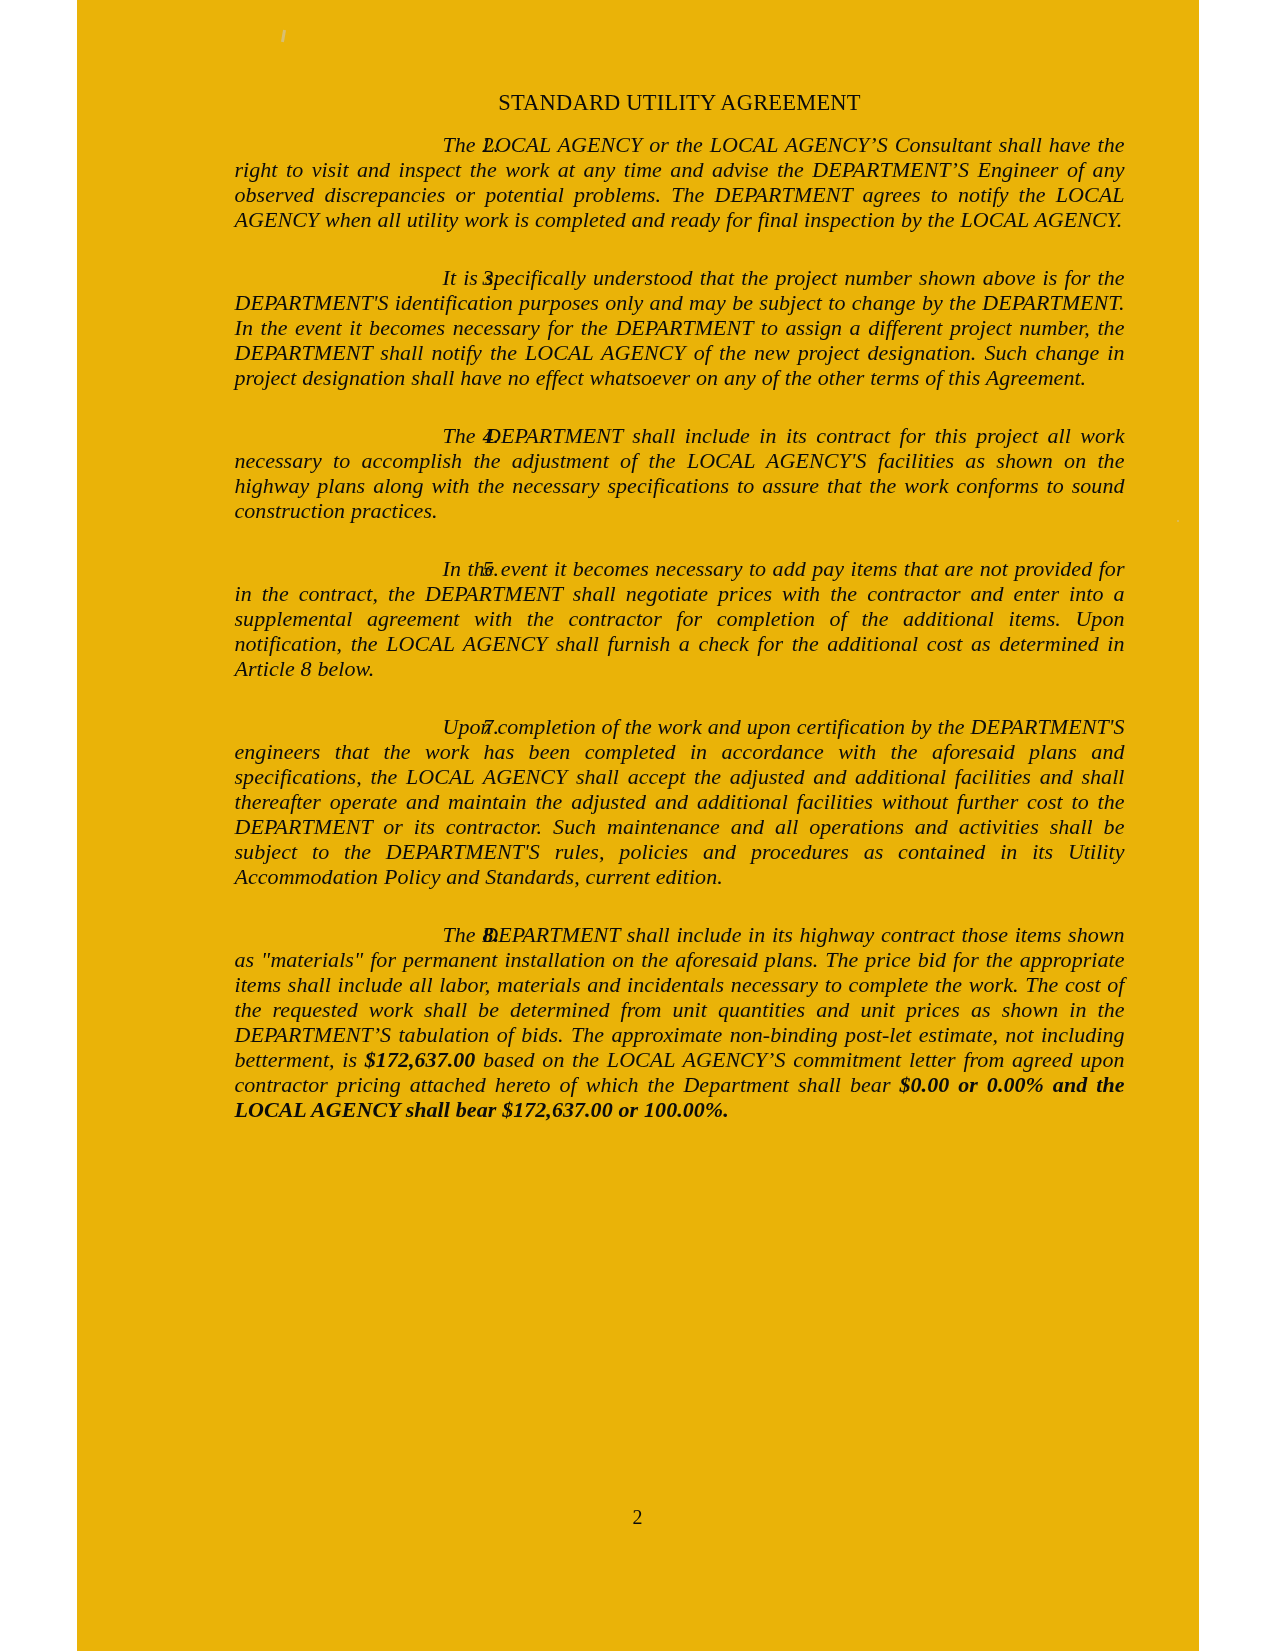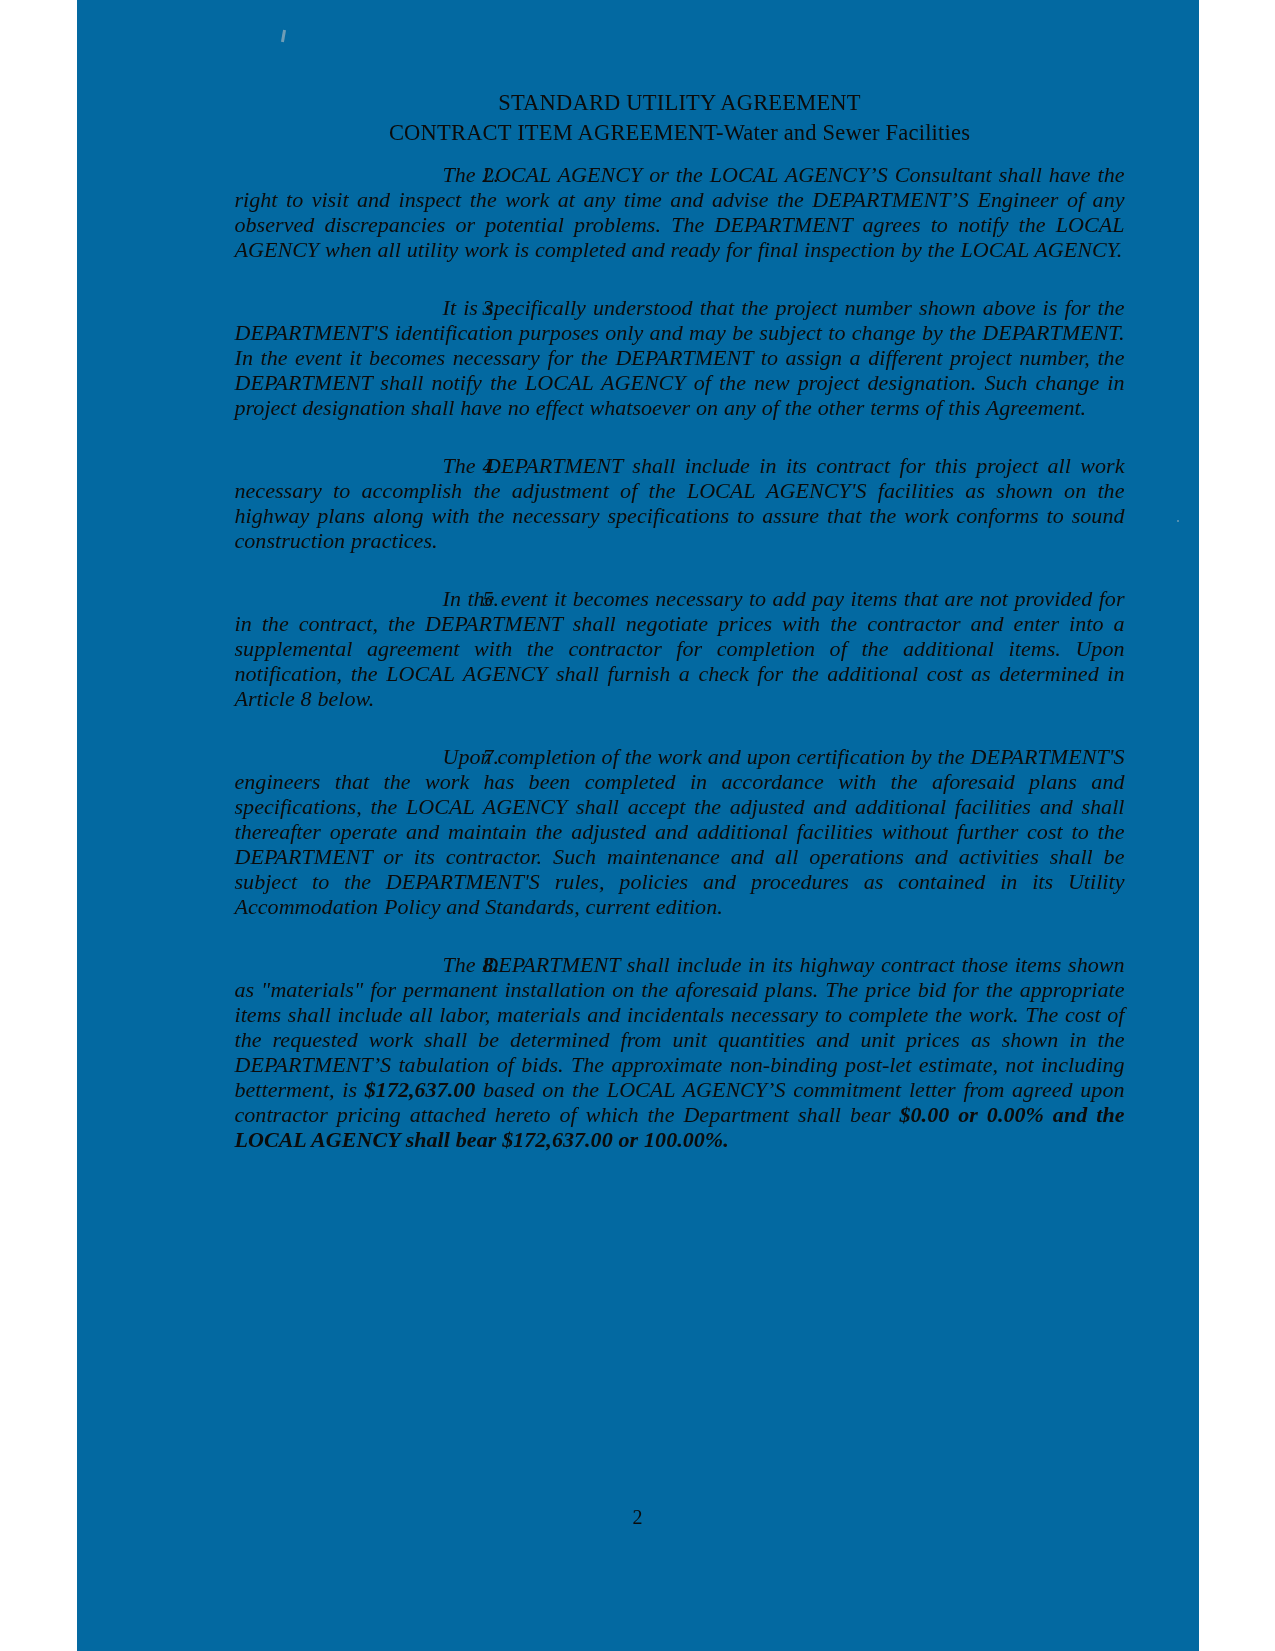--- a/index.html
+++ b/index.html
@@ -10,21 +10,21 @@
   }
   body {
     font-family: "Liberation Serif", "DejaVu Serif", serif;
     color: #0b0b0b;
   }
   .page {
     position: relative;
     width: 1122px;
     height: 1651px;
     margin: 0 auto;
-    background: #0369a1;
+    background: #eab308;
     overflow: hidden;
     box-sizing: border-box;
   }
   
   .speck {
     position: absolute;
     background: #c9c9c9;
     pointer-events: none;
   }
   .speck.s1 { left: 205px; top: 30px;  width: 3px;  height: 12px; transform: rotate(10deg); opacity: .55; }
@@ -91,21 +91,20 @@
 <div class="page">
 
   <span class="speck s1"></span>
   <span class="speck s2"></span>
   <span class="speck s3"></span>
 
   <div class="content">
 
     <h1 class="doc-title">
       <span>STANDARD UTILITY AGREEMENT</span>
-      <span class="line2">CONTRACT ITEM AGREEMENT-Water and Sewer Facilities</span>
     </h1>
 
     <div class="body-block">
 
       <p class="para"><span class="num">2.</span><span>The LOCAL AGENCY or the LOCAL AGENCY’S Consultant shall have the right to visit and inspect the work at any time and advise the DEPARTMENT’S Engineer of any observed discrepancies or potential problems. The DEPARTMENT agrees to notify the LOCAL AGENCY when all utility work is completed and ready for final inspection by the LOCAL AGENCY.</span></p>
 
       <p class="para"><span class="num">3.</span><span>It is specifically understood that the project number shown above is for the DEPARTMENT'S identification purposes only and may be subject to change by the DEPARTMENT. In the event it becomes necessary for the DEPARTMENT to assign a different project number, the DEPARTMENT shall notify the LOCAL AGENCY of the new project designation. Such change in project designation shall have no effect whatsoever on any of the other terms of this Agreement.</span></p>
 
       <p class="para"><span class="num">4.</span><span>The DEPARTMENT shall include in its contract for this project all work necessary to accomplish the adjustment of the LOCAL AGENCY'S facilities as shown on the highway plans along with the necessary specifications to assure that the work conforms to sound construction practices.</span></p>
 

